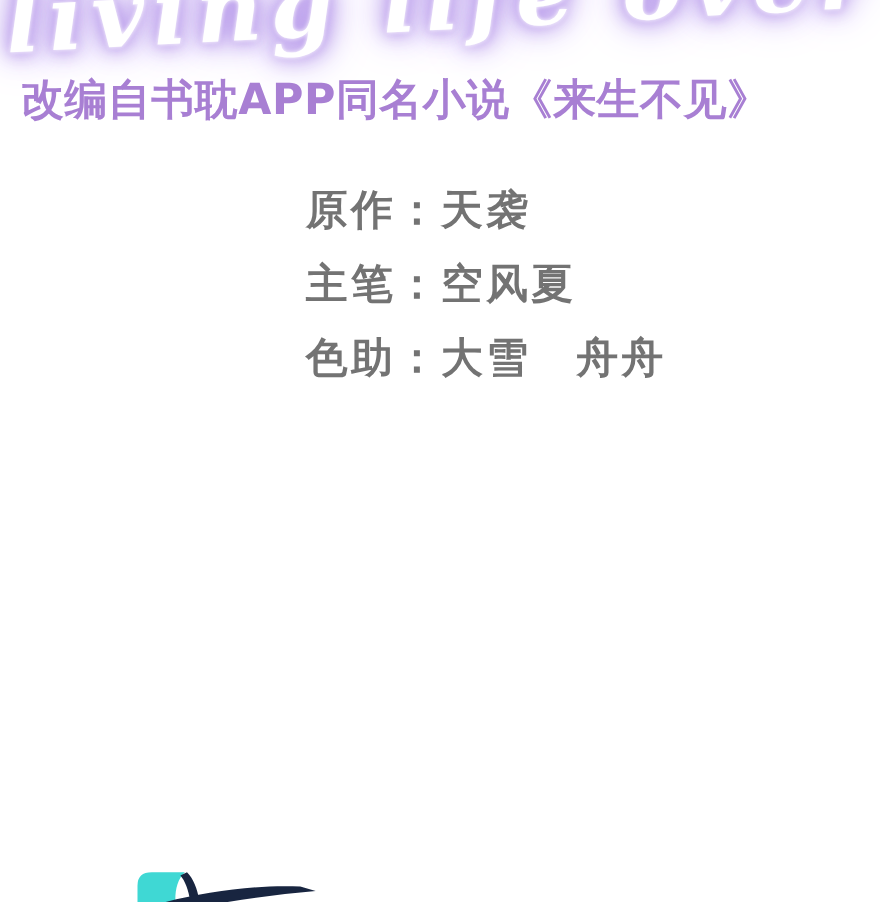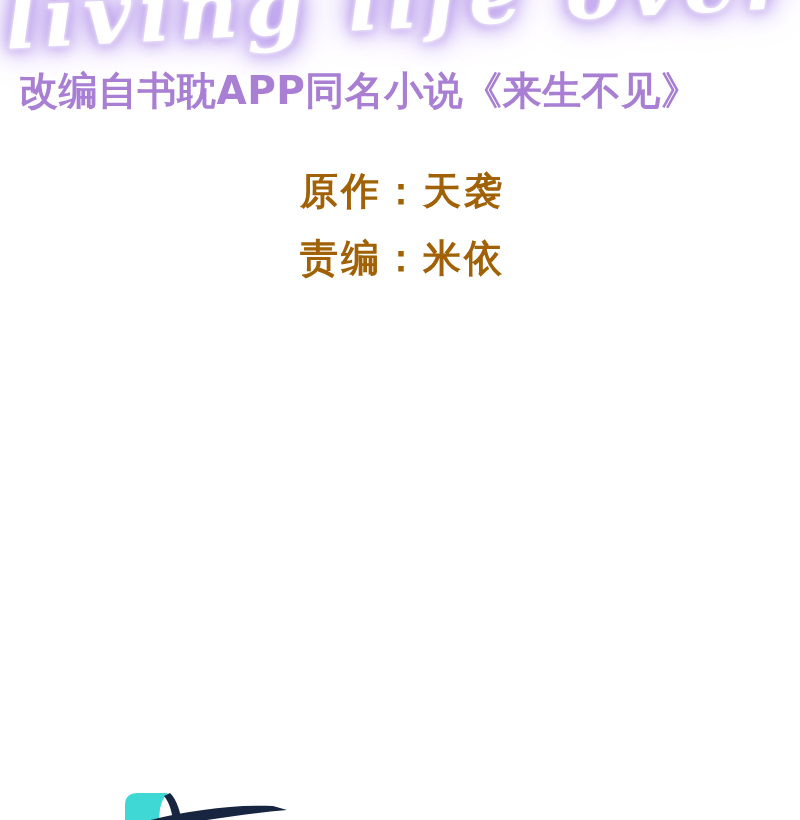--- a/index.html
+++ b/index.html
@@ -50,23 +50,23 @@
     font-size: 39px;
     font-weight: bold;
     letter-spacing: 0.5px;
     color: #a87fd3;
     white-space: nowrap;
     padding-left: 19px;
   }
   
   .credits {
     position: absolute;
-    left: 300px;
+    left: 278px;
     top: 158px;
-    color: #a16207;
+    color: #737373;
   }
   .credit-line {
     font-size: 38px;
     line-height: 67px;
     font-weight: bold;
     letter-spacing: 3px;
     white-space: pre;
   }
   .credit-role, .credit-colon, .credit-names {
     display: inline;
@@ -84,21 +84,22 @@
 <body>
 
 <div class="page">
 
   <div class="script-title">living life over</div>
 
   <div class="subtitle">改编自书耽APP同名小说《来生不见》</div>
 
   <div class="credits">
     <div class="credit-line"><span class="credit-role">原作</span><span class="credit-colon">：</span><span class="credit-names">天袭</span></div>
-    <div class="credit-line"><span class="credit-role">责编</span><span class="credit-colon">：</span><span class="credit-names">米依</span></div>
+    <div class="credit-line"><span class="credit-role">主笔</span><span class="credit-colon">：</span><span class="credit-names">空风夏</span></div>
+    <div class="credit-line"><span class="credit-role">色助</span><span class="credit-colon">：</span><span class="credit-names">大雪　舟舟</span></div>
   </div>
 
   <div class="logo">
     <svg width="170" height="60" viewBox="0 0 170 60" xmlns="http://www.w3.org/2000/svg">
 
       <path d="M4 16 Q4 4 17 4 L47 4 C36 15 37 32 42 58 L4 58 Z" fill="#3fd8d4"></path>
 
       <path d="M49 4 C58 13 62 30 63 58 L54 58 C54 32 50 15 43 7 Z" fill="#182540"></path>
 
       <path d="M22 33 C62 22 112 15 152 17 L166 21 C120 25 70 33 30 41 Z" fill="#182540"></path>

